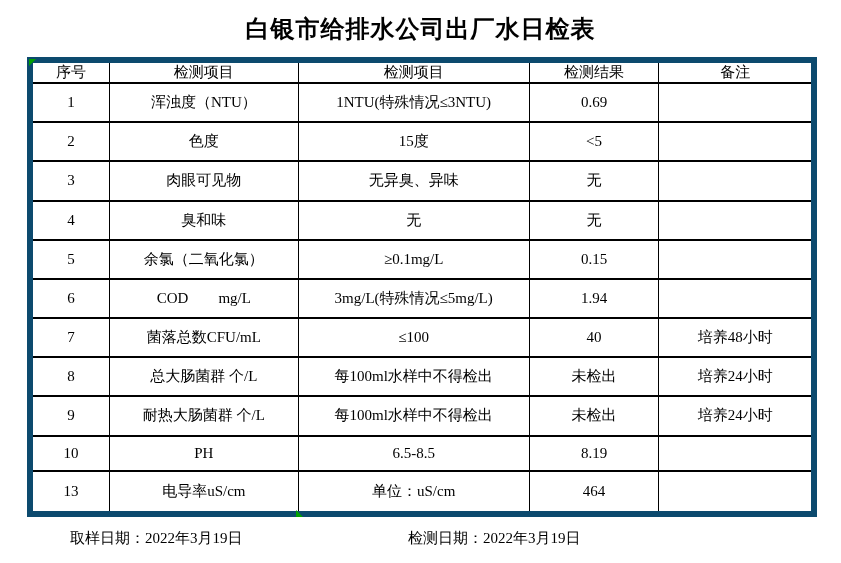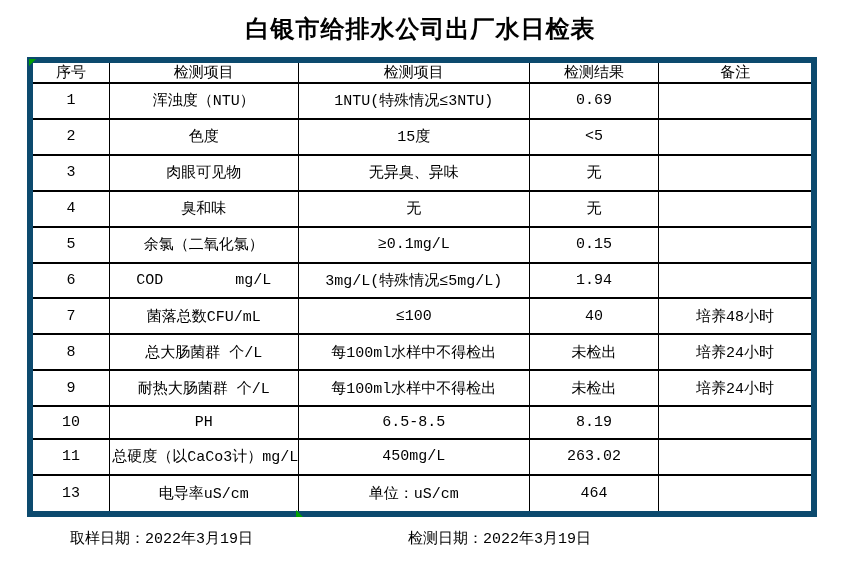--- a/index.html
+++ b/index.html
@@ -6,21 +6,21 @@
     margin: 0;
     padding: 0;
     background: #ffffff;
   }
   .page {
     position: relative;
     width: 841px;
     height: 563px;
     background: #ffffff;
     overflow: hidden;
-    font-family: Liberation Mono, monospace;
+    font-family: Liberation Serif, serif;
     color: #000000;
   }
   .title {
     position: absolute;
     top: 13px;
     left: 0;
     width: 100%;
     text-align: center;
     font-size: 24px;
     font-weight: bold;
@@ -164,27 +164,20 @@
           <td class="col-remark">培养24小时</td>
         </tr>
         <tr>
           <td class="col-serial">10</td>
           <td class="col-item">PH</td>
           <td class="col-standard">6.5-8.5</td>
           <td class="col-result">8.19</td>
           <td class="col-remark"></td>
         </tr>
         <tr>
-          <td class="col-serial">11</td>
-          <td class="col-item">总硬度（以CaCo3计）mg/L</td>
-          <td class="col-standard">450mg/L</td>
-          <td class="col-result">263.02</td>
-          <td class="col-remark"></td>
-        </tr>
-        <tr>
           <td class="col-serial">13</td>
           <td class="col-item">电导率uS/cm</td>
           <td class="col-standard">单位：uS/cm</td>
           <td class="col-result">464</td>
           <td class="col-remark"></td>
         </tr>
       </tbody>
   </table>
 
   <div class="marker marker-top-left"></div>

